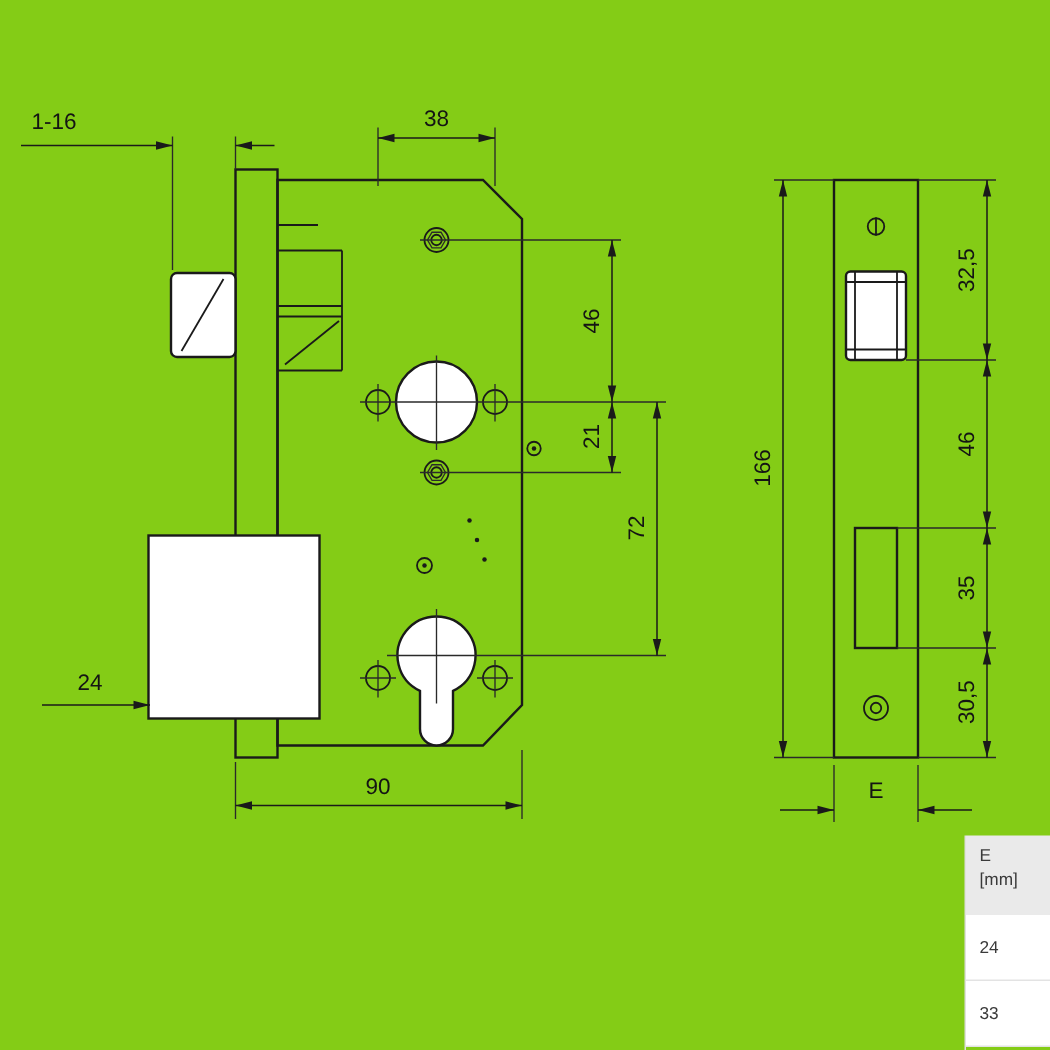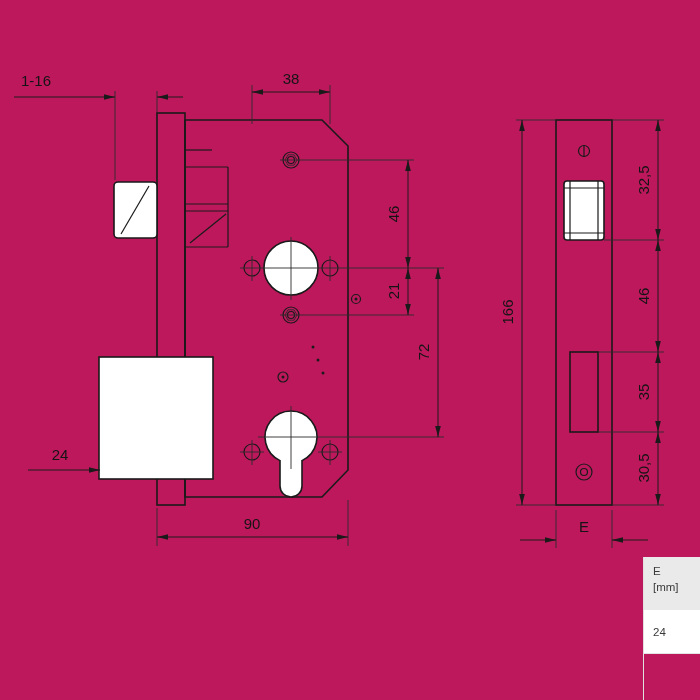--- a/index.html
+++ b/index.html
@@ -1,19 +1,19 @@
 <!DOCTYPE html>
 <html><head>
 <meta charset="utf-8">
 <style>
   html,body{margin:0;padding:0;background:#ffffff;}
   .canvas{
     position:relative;
     width:700px;height:700px;
-    background:#be185d;
+    background:#84cc16;
     font-family:"Liberation Sans", sans-serif;
     overflow:hidden;
   }
   svg{position:absolute;left:0;top:0;}
   svg text{
     font-family:"Liberation Sans", sans-serif;
     font-size:15px;
     fill:#141414;
   }
   .outline{fill:none;stroke:#1a1a1a;stroke-width:1.6;}
@@ -218,15 +218,16 @@
     <text x="584" y="532" text-anchor="middle">E</text>
   </g>
 </svg>
 
 <div class="spec-table">
   <div class="th">
     <div>E</div>
     <div>[mm]</div>
   </div>
   <div class="td">24</div>
+  <div class="td">33</div>
 </div>
 
 </div>
 
 </body></html>

